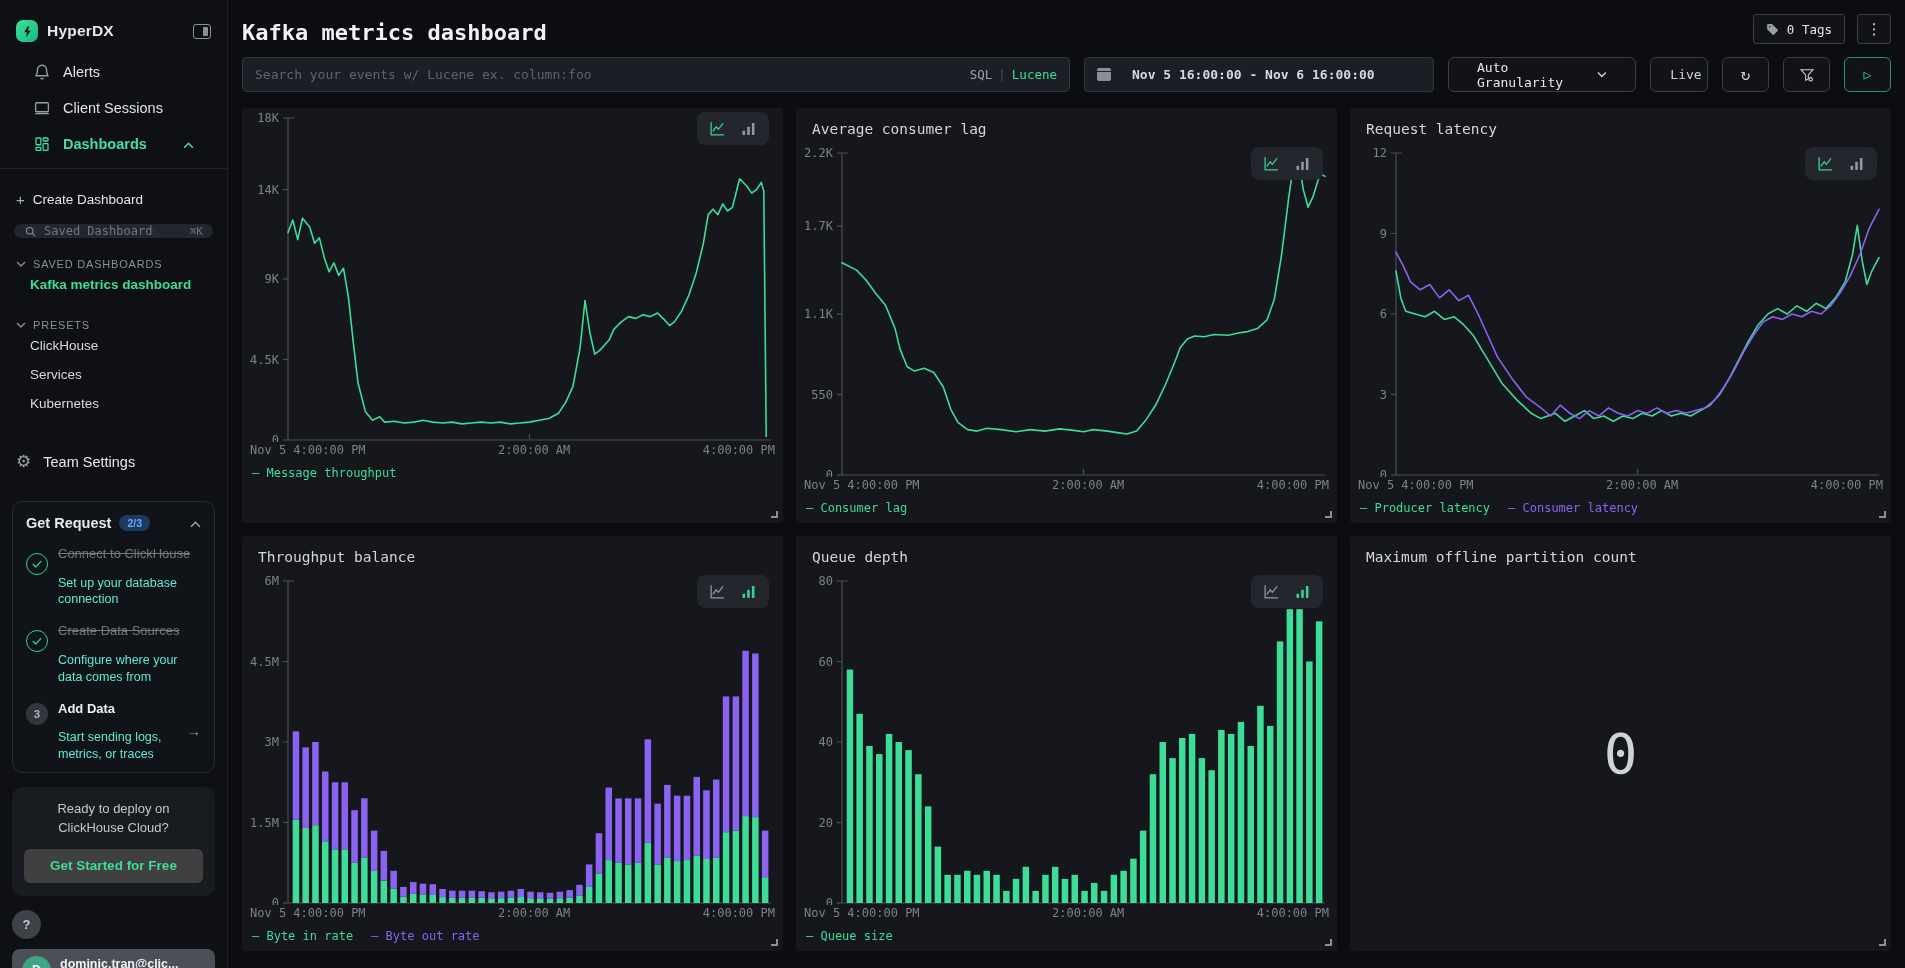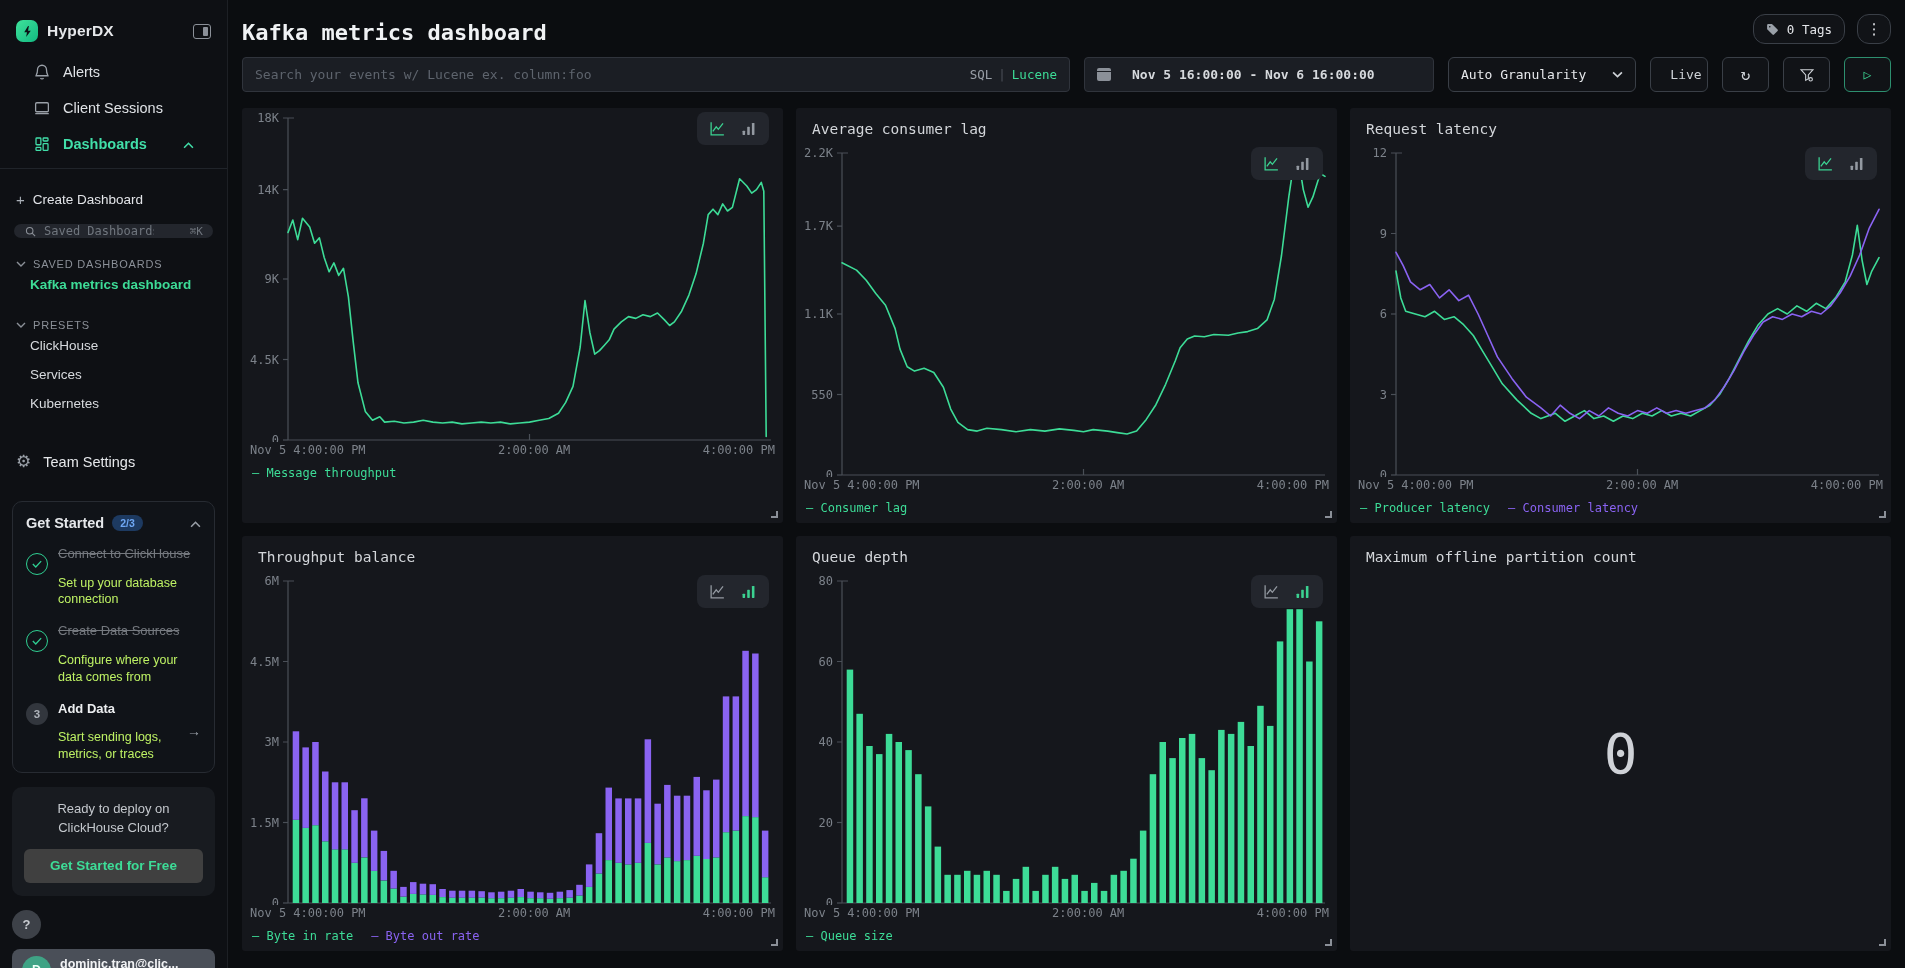--- a/index.html
+++ b/index.html
@@ -58,21 +58,21 @@
   .gs-chev { margin-left:auto; cursor:pointer; }
   .gs-chev svg { width:11px; height:7px; }
   .gs-step { display:flex; gap:10px; margin-top:14px; }
   .step-ic { width:22px; height:22px; min-width:22px; border-radius:50%; display:flex; align-items:center; justify-content:center; margin-top:8px; }
   .step-ic.done { border:1.5px solid #2fcf92; }
   .step-ic.done svg { width:10px; height:8px; }
   .step-ic.num { background:#32363d; color:#aeb3ba; font-size:11.5px; font-weight:bold; margin-top:3px; }
   .step-body { font-size:12.5px; line-height:1.35; }
   .step-title { color:#eceef0; font-weight:bold; font-size:13px; margin-bottom:1px; }
   .step-title.struck { color:#75797f; text-decoration:line-through; font-weight:normal; }
-  .step-desc { color:#bef264;margin-top:12px; }
+  .step-desc { color:#5eead4;margin-top:12px; }
   .step-arrow { margin-left:auto; color:#9aa0a8; align-self:center; font-size:14px; }
 
   .deploy-card { margin:14px 12px 0; background:#181b20; border-radius:10px; padding:13px 12px; text-align:center; }
   .deploy-txt { color:#c4c8cd; font-size:13px; line-height:1.45; }
   .cta-btn { margin-top:11px; width:100%; background:#404040; color:#3ddc97; border:none; border-radius:6px;
     height:34px; font-weight:bold; font-size:13.5px; cursor:pointer; font-family:"Liberation Sans",sans-serif; }
 
   .help-bubble { width:29px; height:29px; border-radius:50%; background:#3d4148; color:#c9ccd1;
     display:flex; align-items:center; justify-content:center; font-weight:bold; font-size:13px; margin:14px 0 0 12px; cursor:pointer; }
 
@@ -83,21 +83,21 @@
   .user-name { font-weight:bold; font-size:12.5px; color:#f2f3f5; }
   .user-mail { font-size:11.5px; color:#d6d9dd; }
 
   .sb-bottom { margin-top:auto; }
 
   
   .main { flex:1; padding:14px 14px 0; display:flex; flex-direction:column; }
   .head-row { display:flex; align-items:flex-start; }
   .page-title { font-family:"DejaVu Sans Mono",monospace; font-size:22px; font-weight:bold; color:#f0f2f4; margin-top:6px; }
   .head-right { margin-left:auto; display:flex; gap:12px; }
-  .ghost-btn { background:#111317; border:1px solid #3a3f47; border-radius:12px; color:#e3e5e9;
+  .ghost-btn { background:#111317; border:1px solid #3a3f47; border-radius:3px; color:#e3e5e9;
     font-family:"DejaVu Sans Mono",monospace; font-size:12.5px; display:flex; align-items:center; gap:8px;
     padding:0 12px; height:30px; cursor:pointer; }
   .ghost-btn svg { width:13px; height:13px; }
   .kebab-btn { width:34px; justify-content:center; font-size:15px; padding:0; }
 
   .toolbar { display:flex; gap:14px; margin-top:12px; }
   .search-box { flex:1; background:#1b1e24; border:1px solid #30343c; border-radius:4px; height:35px;
     display:flex; align-items:center; padding:0 12px; gap:10px; }
   .search-box input { flex:1; background:transparent; border:none; outline:none; color:#cfd3d8;
     font-family:"DejaVu Sans Mono",monospace; font-size:13px; }
@@ -107,21 +107,21 @@
   .lang-sep { color:#4a4f57; margin:0 6px; }
   .lang-lucene { color:#3ddc97; cursor:pointer; }
 
   .time-box { width:350px; background:#1b1e24; border:1px solid #30343c; border-radius:4px; height:35px;
     display:flex; align-items:center; gap:21px; padding:0 12px; cursor:pointer;
     font-family:"DejaVu Sans Mono",monospace; font-size:13px; color:#d6d9dd; font-weight:bold; }
   .cal-ic { width:14px; height:13px; background:#8b9098; border-radius:2px; position:relative; }
   .cal-ic::before { content:""; position:absolute; top:2.5px; left:0; right:0; height:1.5px; background:#1b1e24; }
 
   .gran-box { width:188px; background:#111317; border:1px solid #3a3f47; border-radius:6px; height:35px;
-    display:flex; align-items:center; padding:0 12px; gap:8px; cursor:pointer;
+    display:flex; align-items:center; padding:0 28px; gap:8px; cursor:pointer;
     font-family:"DejaVu Sans Mono",monospace; font-size:13px; color:#e6e8eb; }
   .gran-box svg { margin-left:auto; width:11px; height:7px; }
   .sq-btn { width:47px; height:35px; background:#111317; border:1px solid #3a3f47; border-radius:6px;
     display:flex; align-items:center; justify-content:center; color:#cfd3d8; cursor:pointer;
     font-family:"DejaVu Sans Mono",monospace; font-size:13px; }
   .live-btn { width:58px;padding-left:14px; }
   .icon-g { font-size:16px; line-height:1; }
   .play-btn { border-color:#2d8f6f; color:#3ddc97; font-size:13px; }
   .filter-btn svg { width:16px; height:16px; stroke:#cfd3d8; }
 
@@ -219,21 +219,21 @@
   <div class="sb-link">Services</div>
   <div class="sb-link">Kubernetes</div>
 
   <div class="team-row">
     <span class="gear-g">⚙</span>
     <span>Team Settings</span>
   </div>
 
   <div class="gs-card">
     <div class="gs-head">
-      <span class="gs-title">Get Started</span>
+      <span class="gs-title">Get Request</span>
       <span class="gs-badge">2/3</span>
       <span class="gs-chev"><svg viewBox="0 0 10 6" fill="none" stroke="#9aa0a8" stroke-width="1.4">
             <polyline points="1,5 5,1 9,5"></polyline>
           </svg></span>
     </div>
     <div class="gs-step">
       <span class="step-ic done">
           <svg viewBox="0 0 12 9" fill="none" stroke="#2fcf92" stroke-width="1.6">
             <polyline points="1,4.5 4.5,8 11,1"></polyline>
           </svg>

